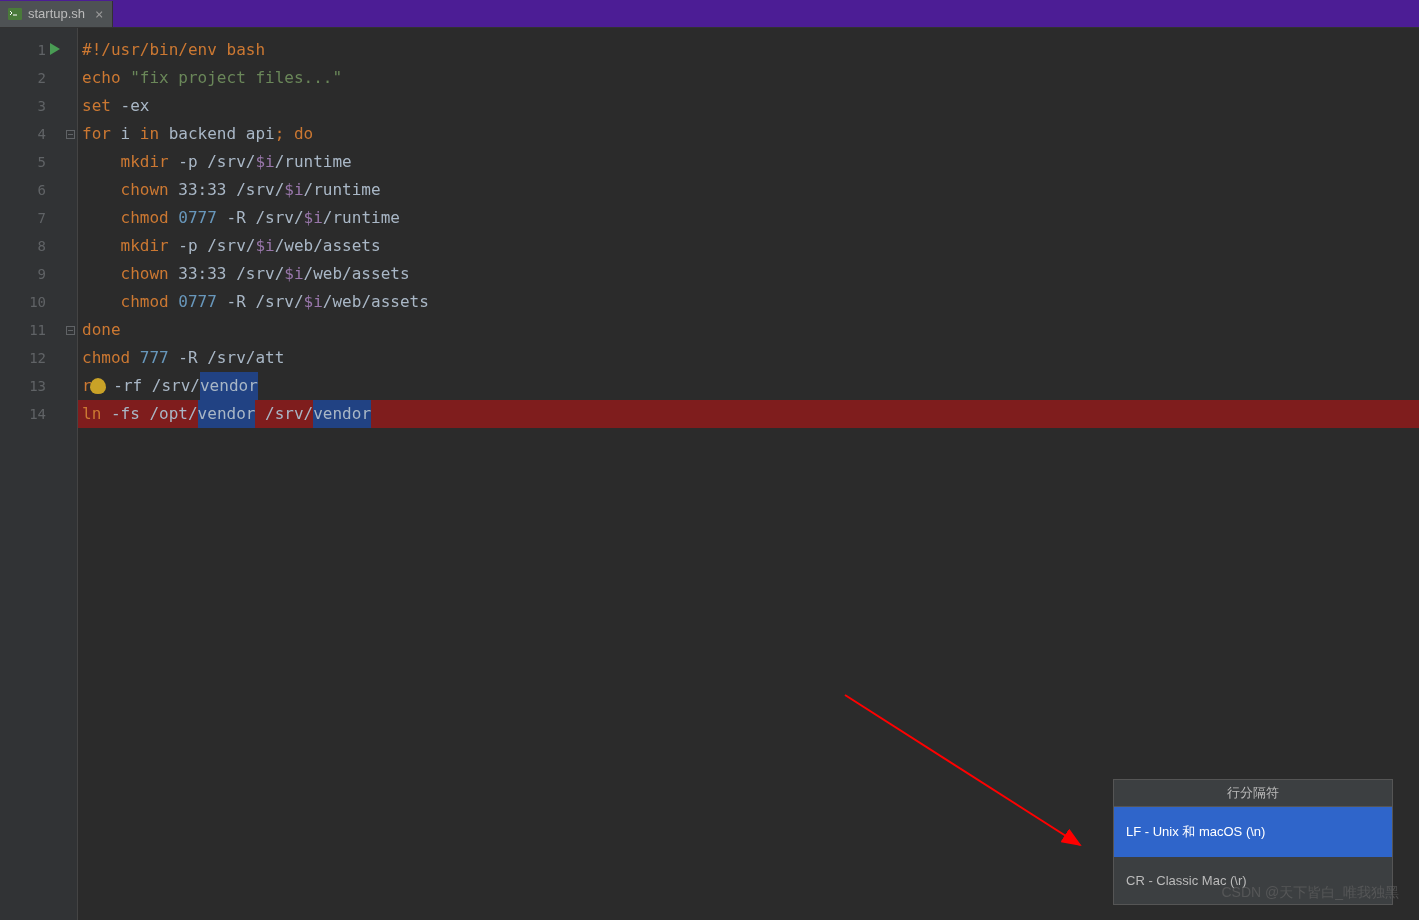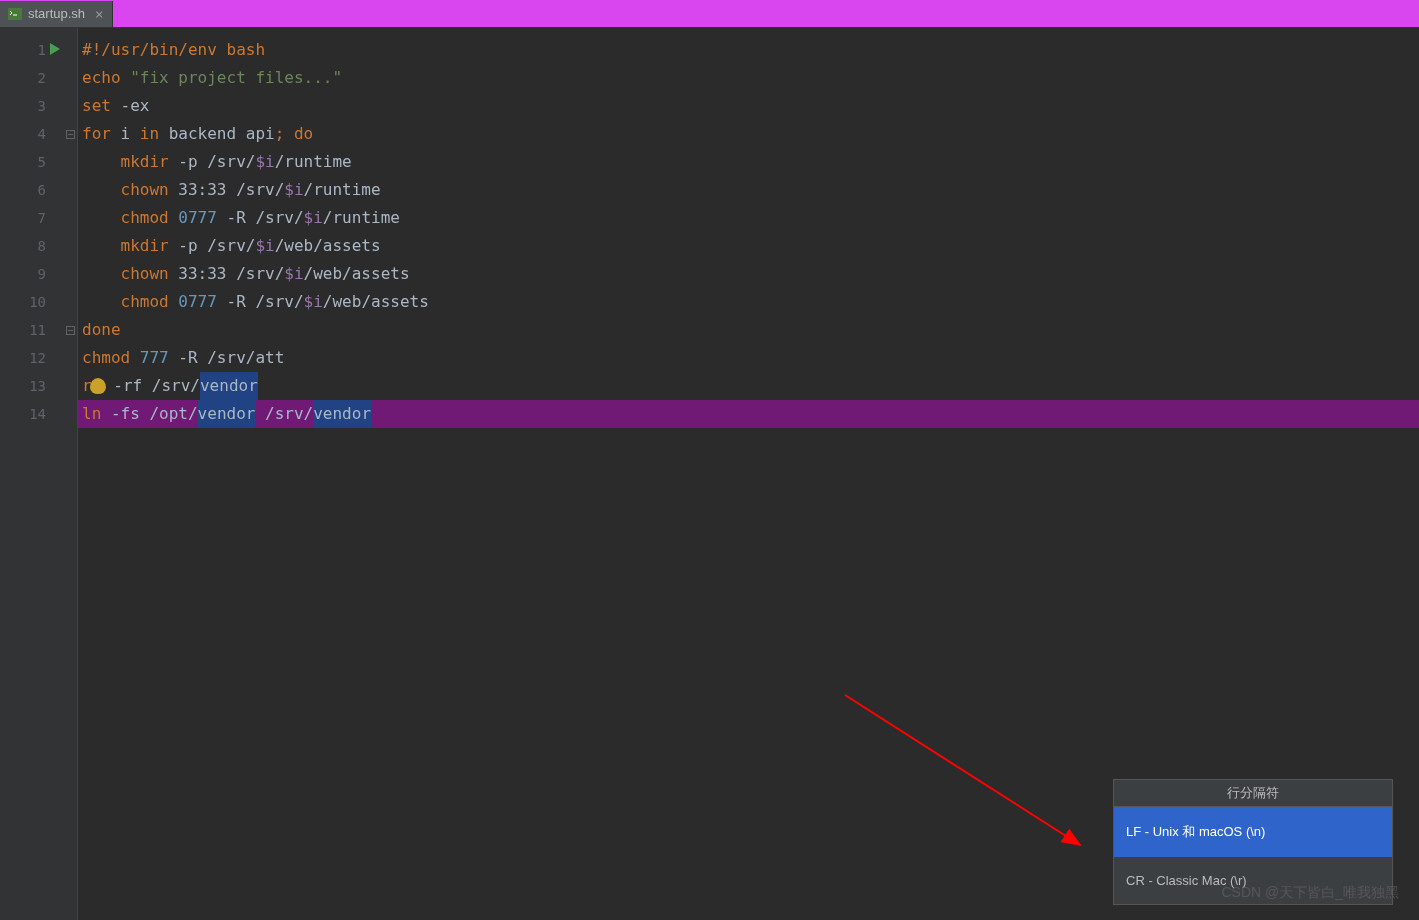--- a/index.html
+++ b/index.html
@@ -7,21 +7,21 @@
   background: #2b2b2b;
   font-family: 'Consolas', 'Monaco', monospace;
   font-size: 14px;
   color: #a9b7c6;
   width: 1419px;
   height: 920px;
   overflow: hidden;
   position: relative;
 }
 .tab-bar {
-  background: #d946ef;
+  background: #4c1d95;
   height: 28px;
   display: flex;
   align-items: center;
   border-bottom: 1px solid #323232;
 }
 .tab {
   background: #4e5254;
   height: 26px;
   display: flex;
   align-items: center;
@@ -112,21 +112,21 @@
 .code-line {
   height: 28px;
   display: flex;
   align-items: center;
   padding-left: 4px;
   white-space: pre;
   font-size: 16px;
   line-height: 28px;
 }
 .code-line.highlighted {
-  background: #701a75;
+  background: #7f1d1d;
 }
 .kw { color: #cc7832; }
 .str { color: #6a8759; }
 .num { color: #6897bb; }
 .var { color: #9876aa; }
 .path-hl { background: #214283; color: #a9b7c6; }
 .bulb {
   display: inline-flex;
   align-items: center;
   justify-content: center;

